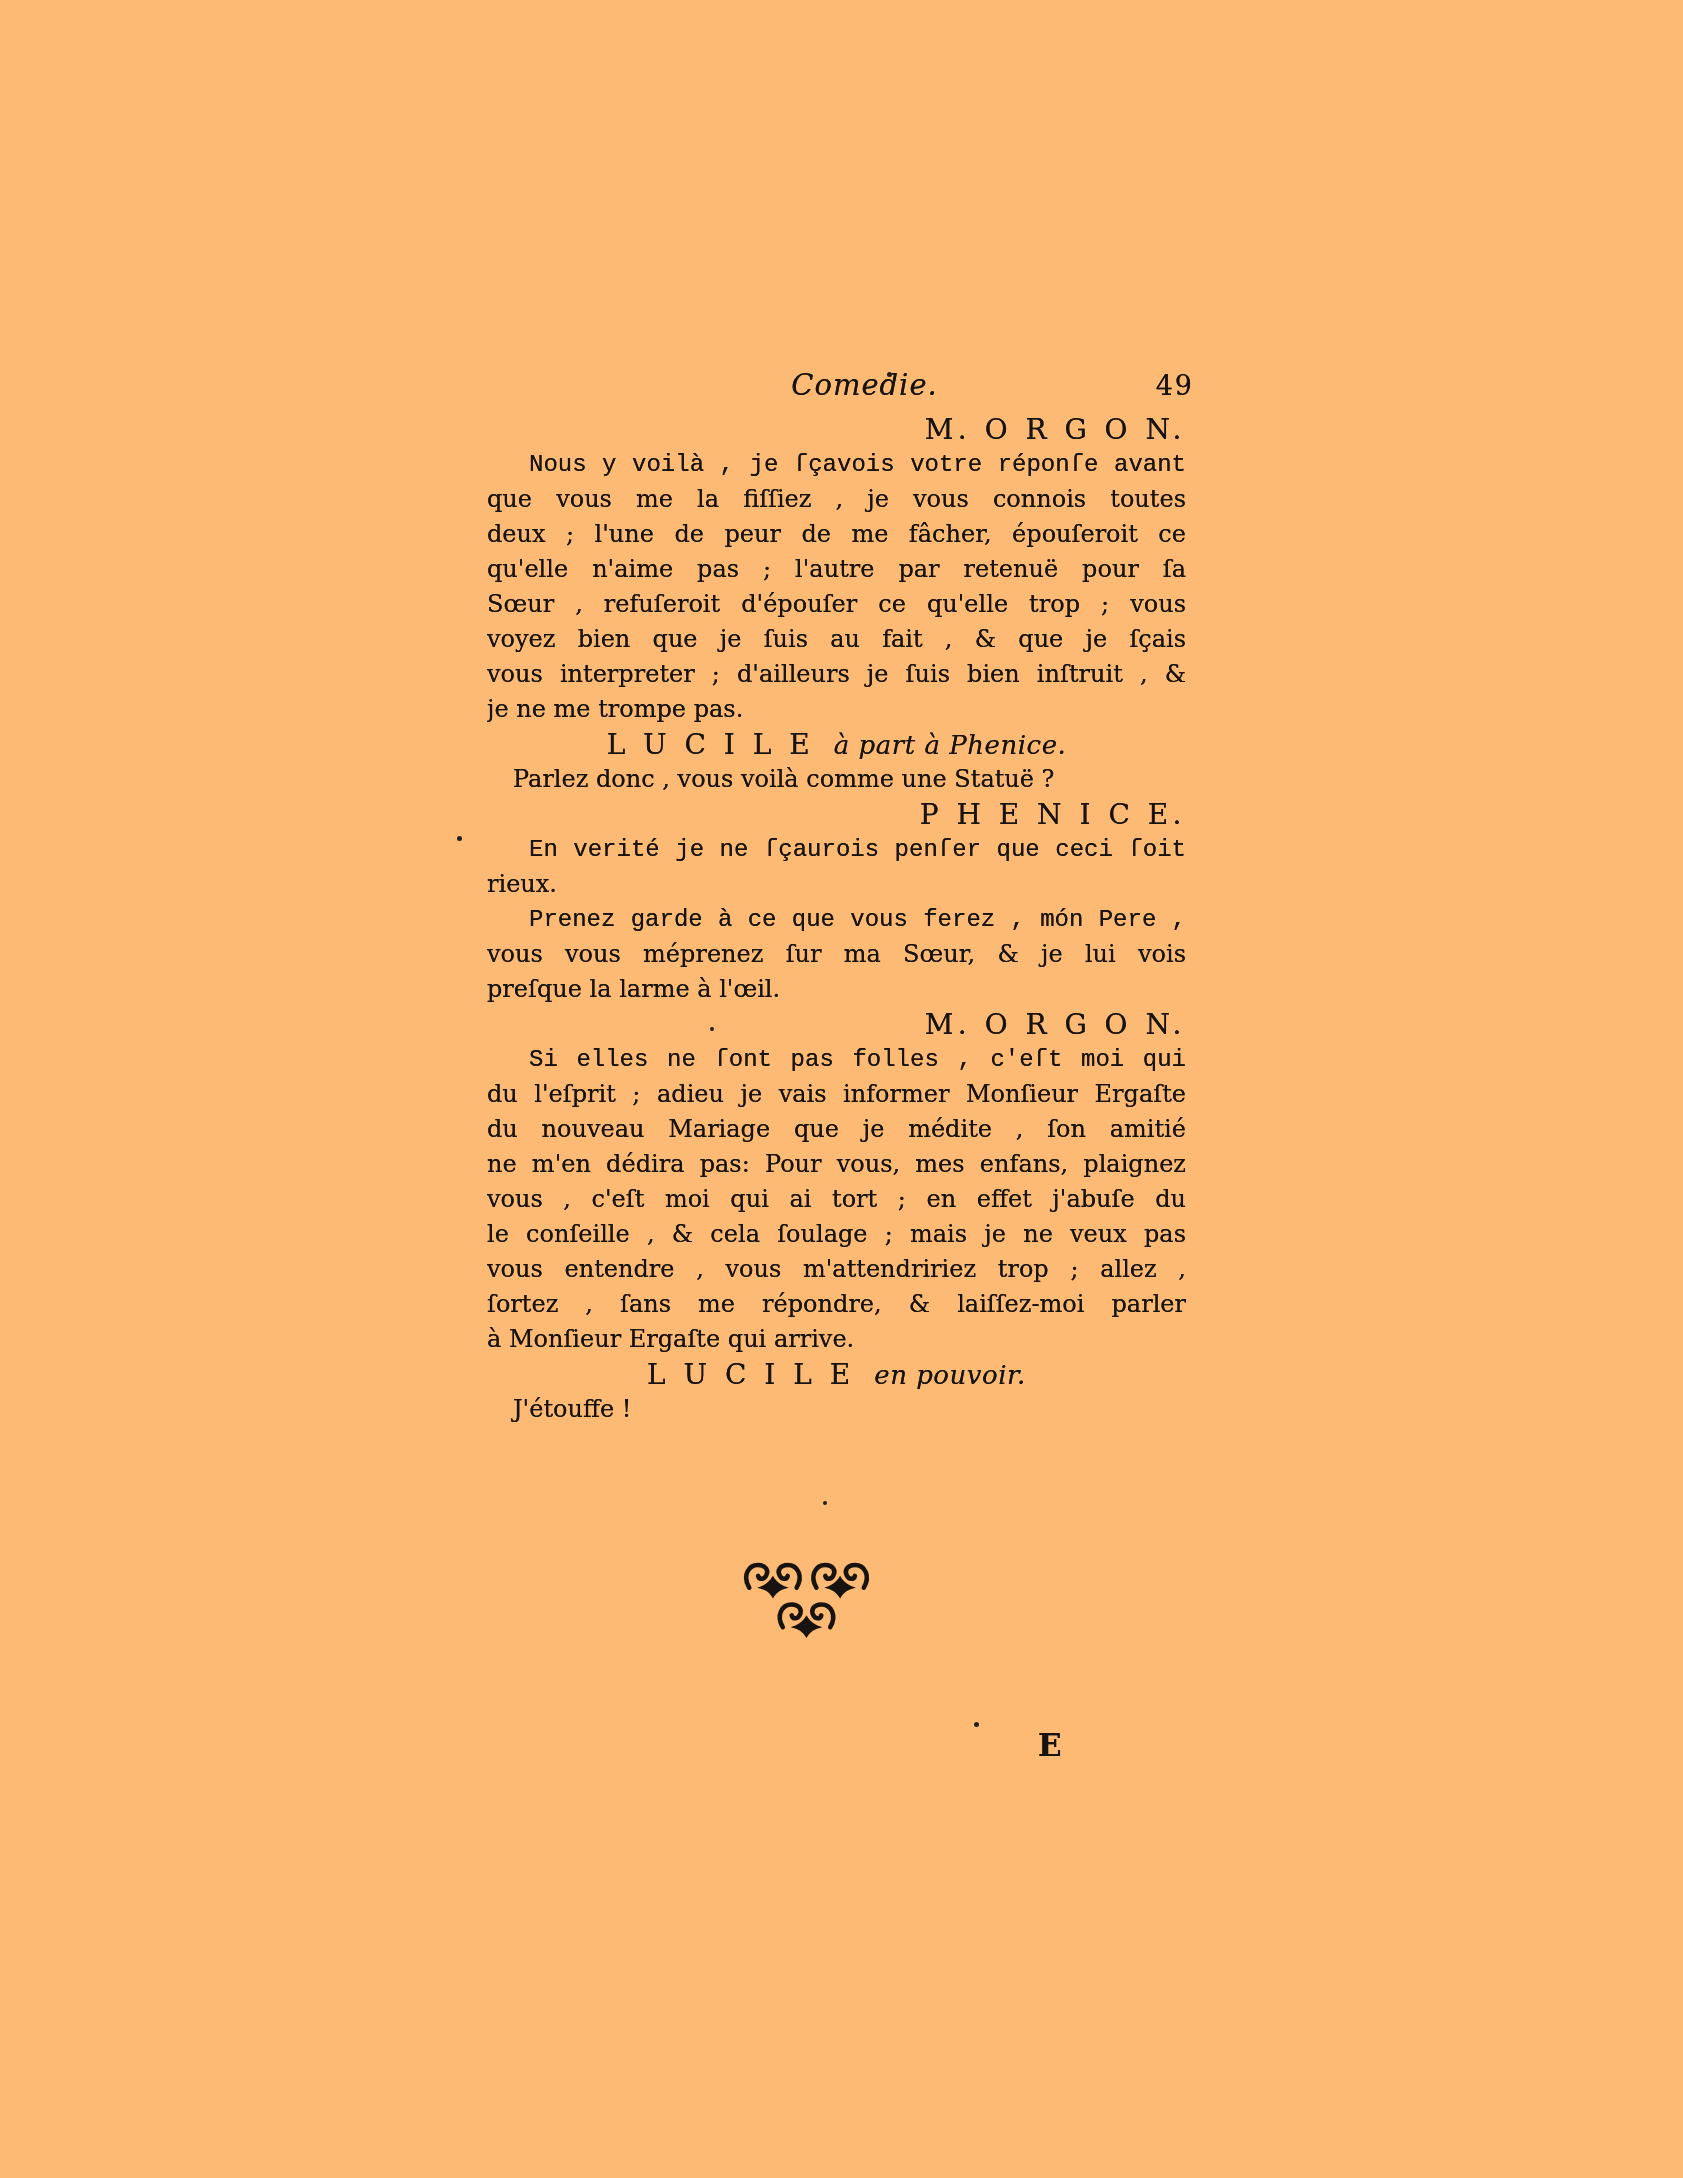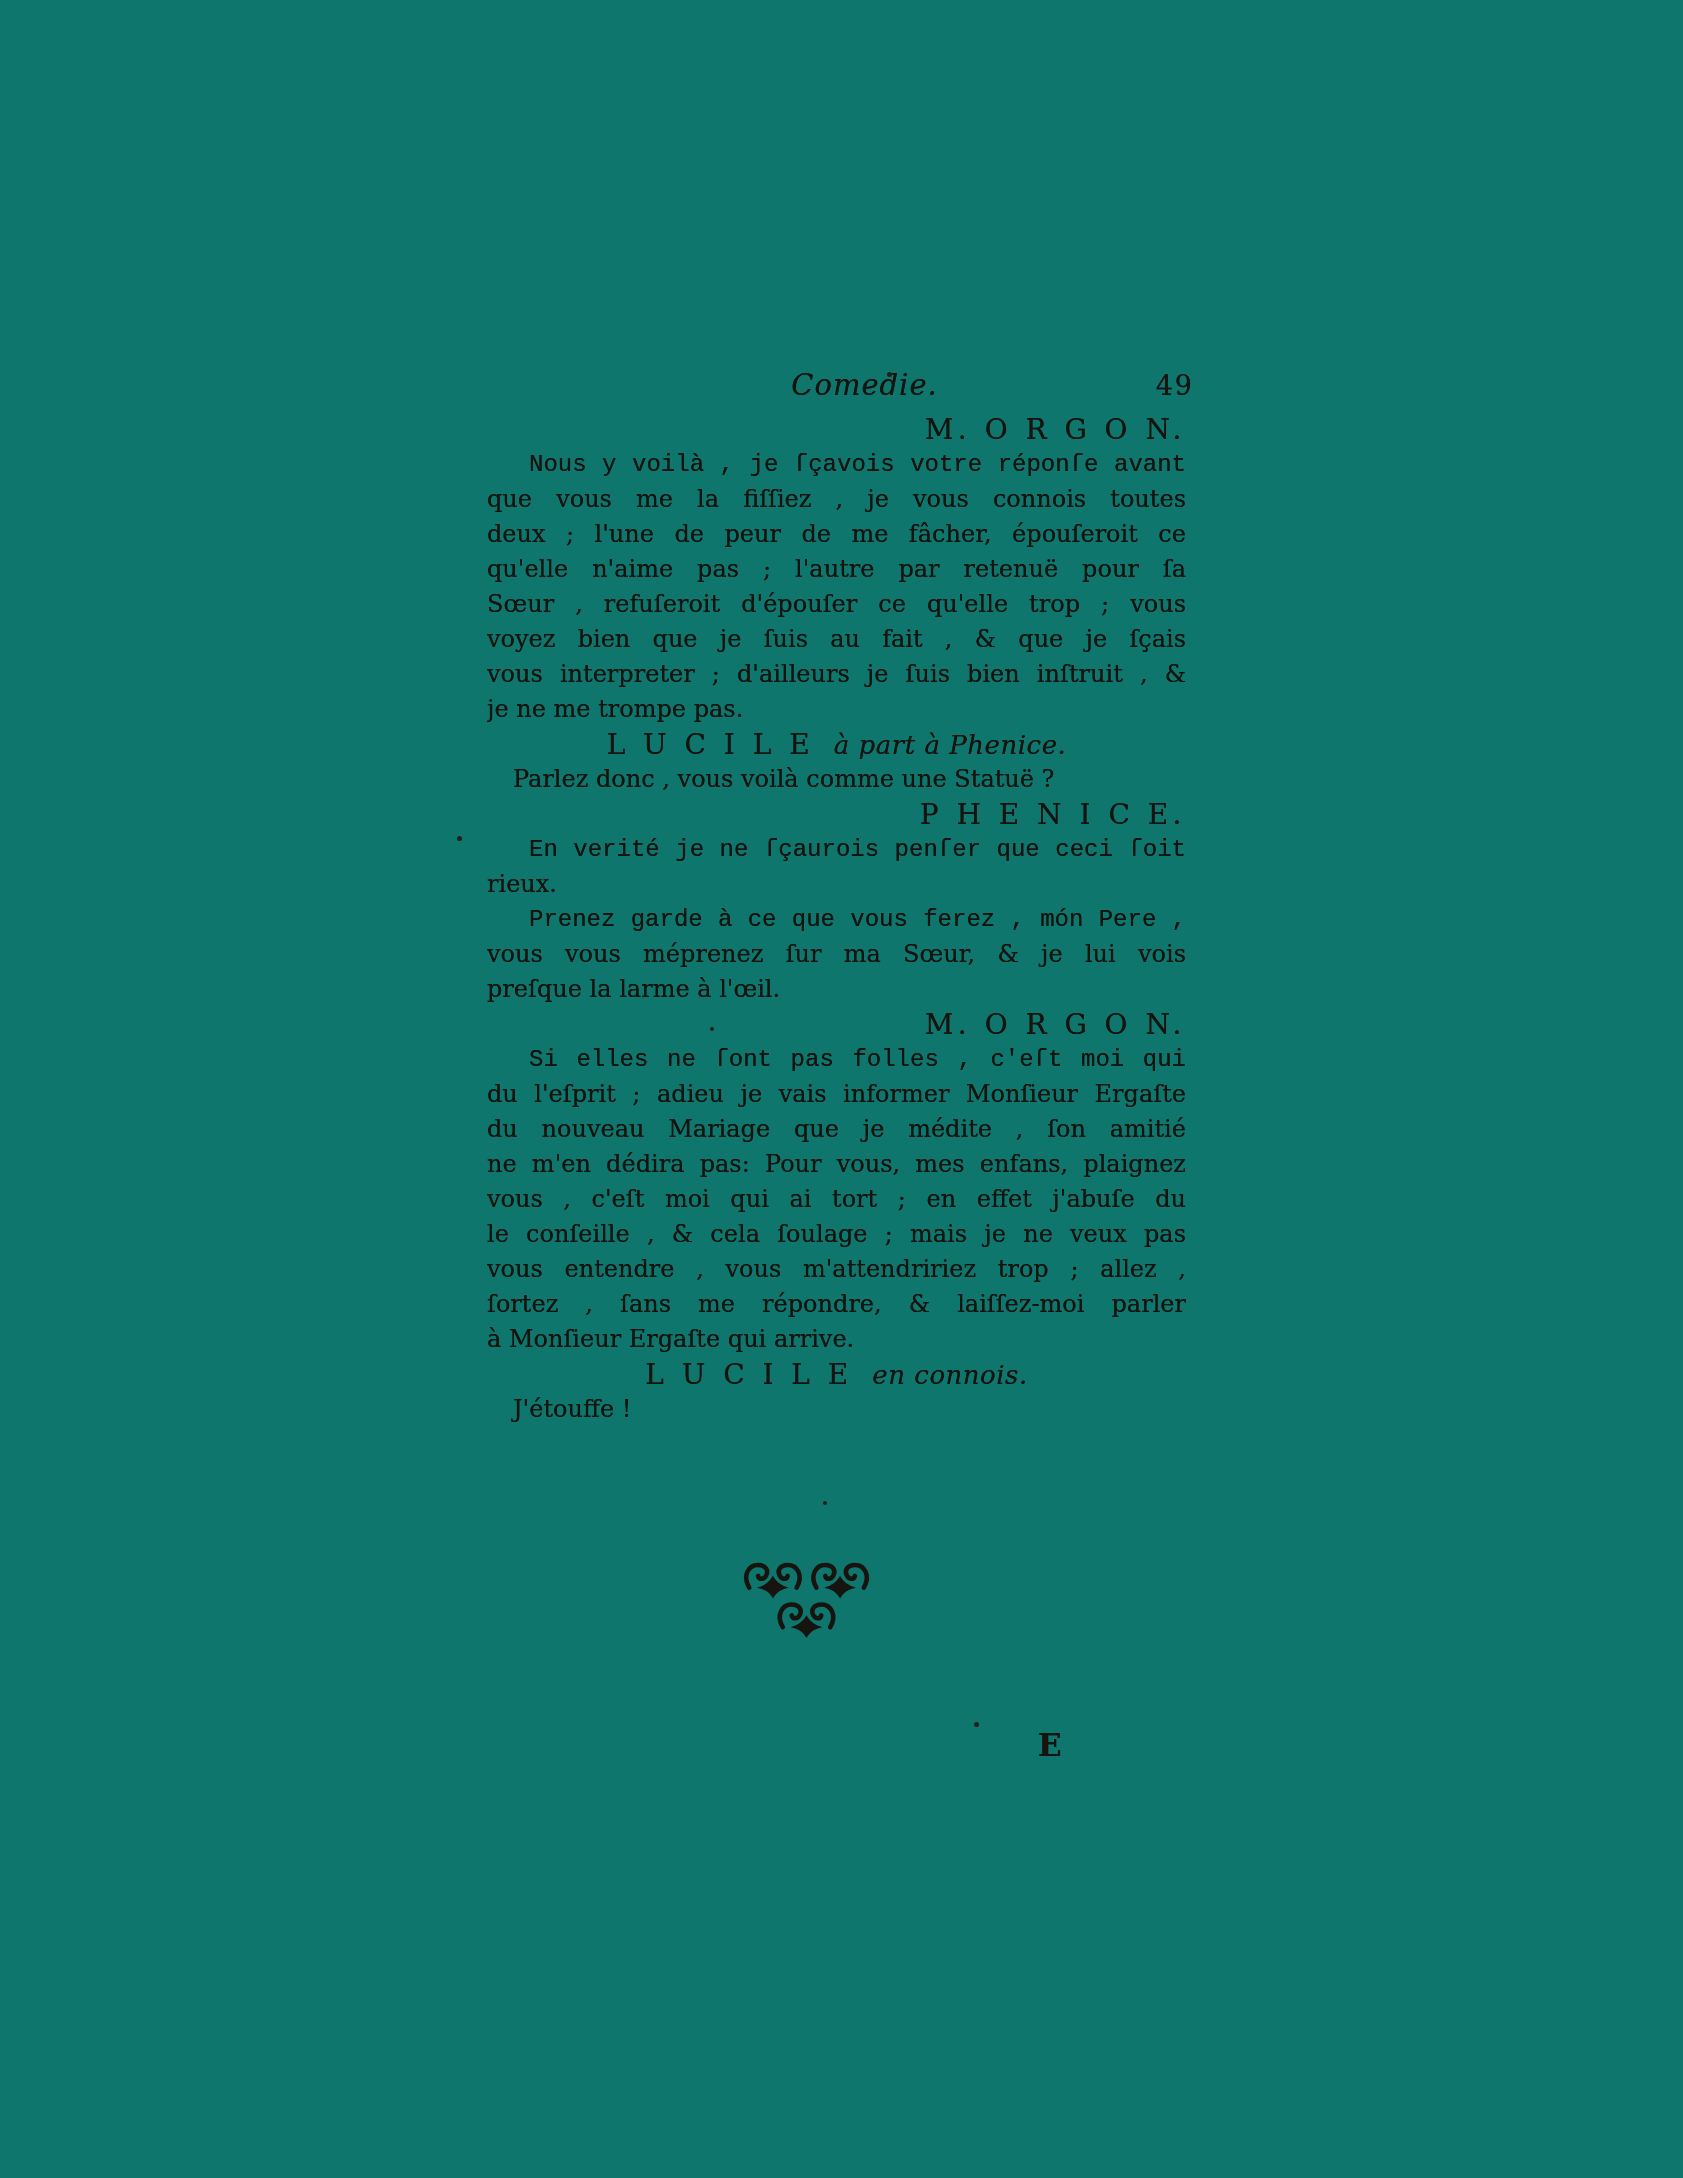--- a/index.html
+++ b/index.html
@@ -1,19 +1,19 @@
 <!DOCTYPE html>
 <html><head>
 <meta charset="utf-8">
 <style>
   html,body{margin:0;padding:0;background:#ffffff;}
   .page{
     position:relative;
     width:1683px;height:2178px;
-    background:#0f766e;
+    background:#fdba74;
     font-family:"DejaVu Serif","Liberation Serif",serif;
     color:#17130f;
     overflow:hidden;
   }
   .text-col{
     position:absolute;
     left:487px;top:368px;
     width:699px;
   }
   .ink{ text-shadow:0 0 0.6px rgba(20,15,10,.85); }
@@ -106,21 +106,21 @@
     <div class="line j">du nouveau Mariage que je médite , ſon amitié</div>
     <div class="line j">ne m'en dédira pas: Pour vous, mes enfans, plaignez</div>
     <div class="line j">vous , c'eſt moi qui ai tort ; en effet j'abuſe du</div>
     <div class="line j">le conſeille , &amp; cela ſoulage ; mais je ne veux pas</div>
     <div class="line j">vous entendre , vous m'attendririez trop ; allez ,</div>
     <div class="line j">ſortez , ſans me répondre, &amp; laiſſez-moi parler</div>
     <div class="line">à Monſieur Ergaſte qui arrive.</div>
 
     <div class="line speaker-mixed">
       <span class="sp-name">L U C I L E</span>
-      <span class="sp-dir">en connois.</span>
+      <span class="sp-dir">en pouvoir.</span>
     </div>
 
     <div class="line ind-sm">J'étouffe !</div>
 
   </div>
 
   <svg class="ornament" viewBox="0 0 132 84" xmlns="http://www.w3.org/2000/svg">
     <g stroke="#17130f" stroke-width="4.6" stroke-linecap="round" fill="none">
 
       <path d="M8,26 C1,14 7,3 17,3 C25,3 28,9 25,14 C23,18 18,18 17,14"></path>

